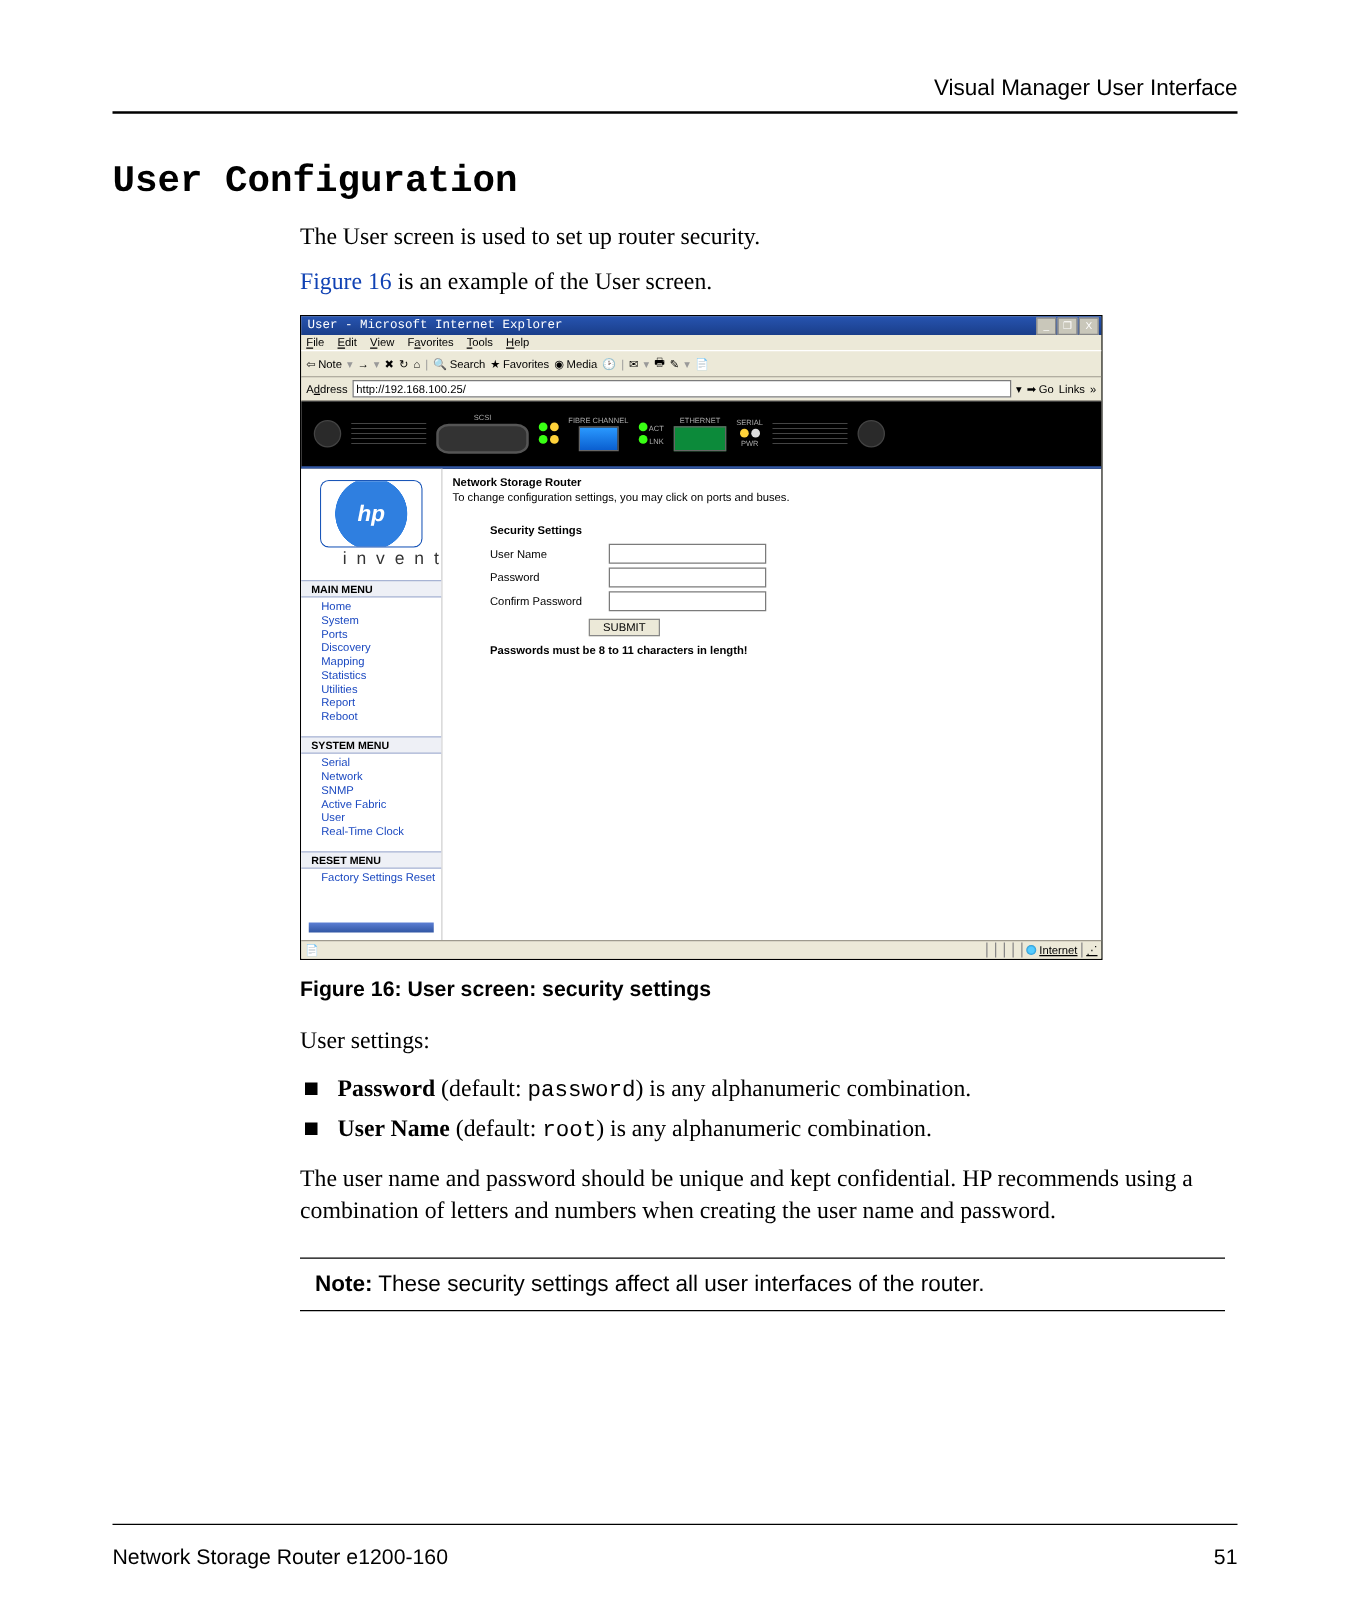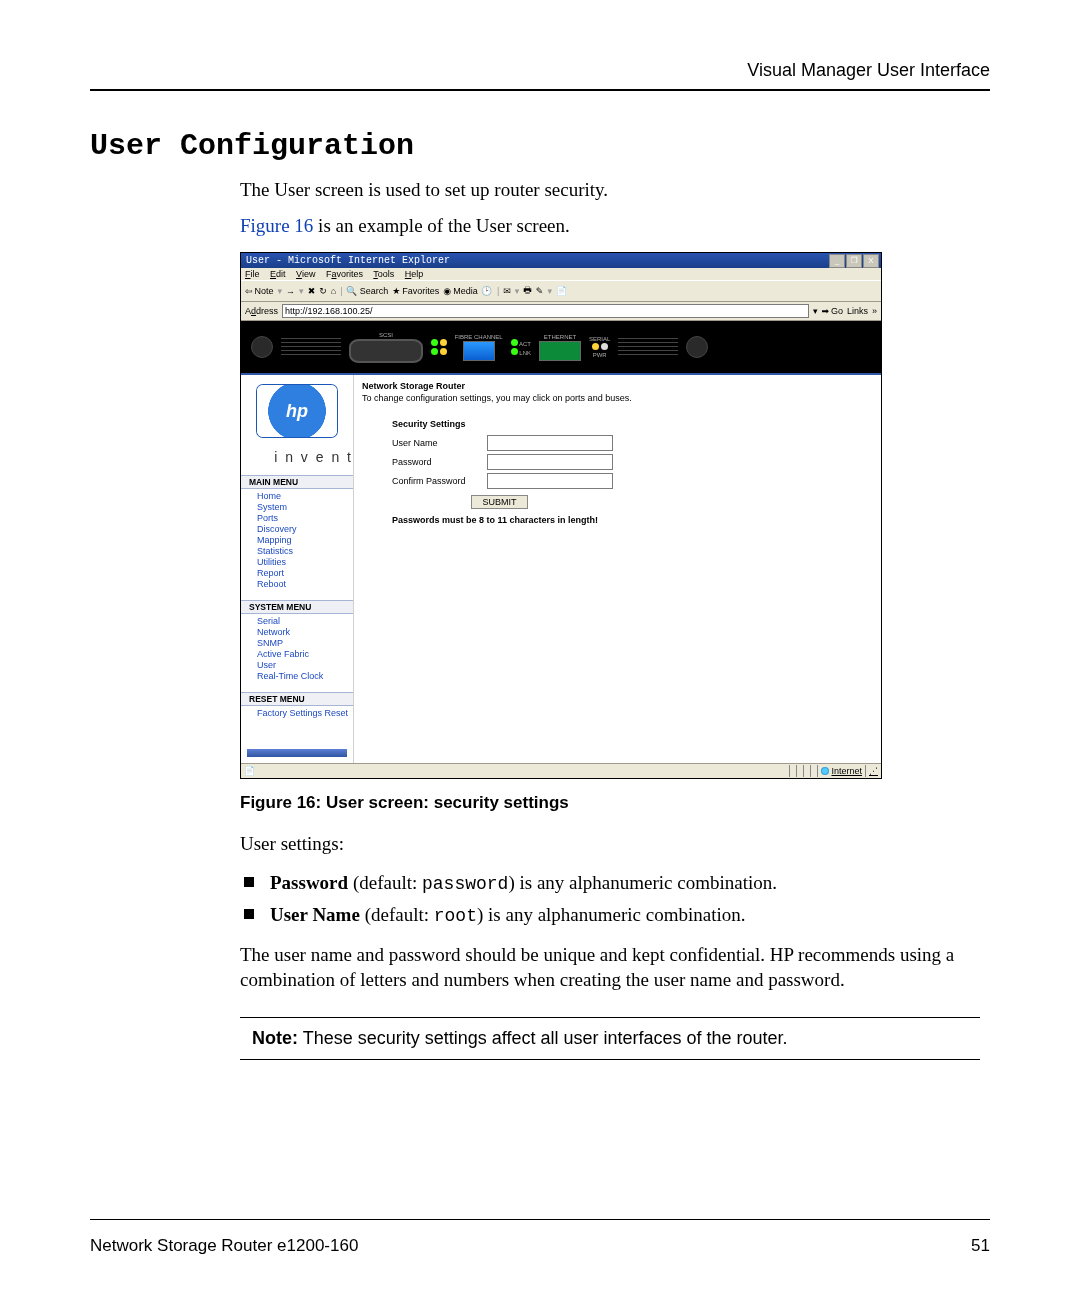--- a/index.html
+++ b/index.html
@@ -60,21 +60,21 @@
   .led.w{background:#ddd;}
   .screen{width:30px;height:18px;background:linear-gradient(#2a99ff,#0a5fd0);border:1px solid #666;}
   .lcd{width:40px;height:18px;background:#0c8a3a;border:1px solid #666;}
   .mod{display:flex;flex-direction:column;align-items:center;font-size:6px;color:#aaa;gap:1px;}
   .body-area{display:flex;flex:1;}
   .sidebar{
     width:112px;background:#fff;border-right:1px solid #d0d0d0;
     padding:6px 0 6px 0;font-size:9px;
   }
   .sidebar .logo{
-    width:80px;height:52px;margin:4px auto 12px auto;
+    width:80px;height:52px;margin:4px auto 1px auto;
     background:radial-gradient(circle at center,#2f7fe0 0 60%,#fff 61%);
     border-radius:6px;display:flex;align-items:center;justify-content:center;
     color:#fff;font-style:italic;font-weight:bold;font-size:18px;font-family:Arial;
     box-shadow:0 0 0 1px #1a56b8;
   }
   .sidebar .invent{text-align:right;font-size:14px;letter-spacing:2px;color:#333;}
   .sidebar .grp-title{background:#eef0f6;font-weight:bold;margin:10px 0 2px 0;
     padding:1px 8px 1px 8px;font-size:8.5px;border-top:1px solid #a8b4d4;border-bottom:1px solid #a8b4d4;}
   .sidebar a{display:block;color:#1a48c0;text-decoration:none;padding:0 0 1px 16px;font-size:9px;}
   .sidebar .bottombar{height:8px;background:linear-gradient(#5c7fd4,#3156a3);margin:30px 6px 0 6px;}

